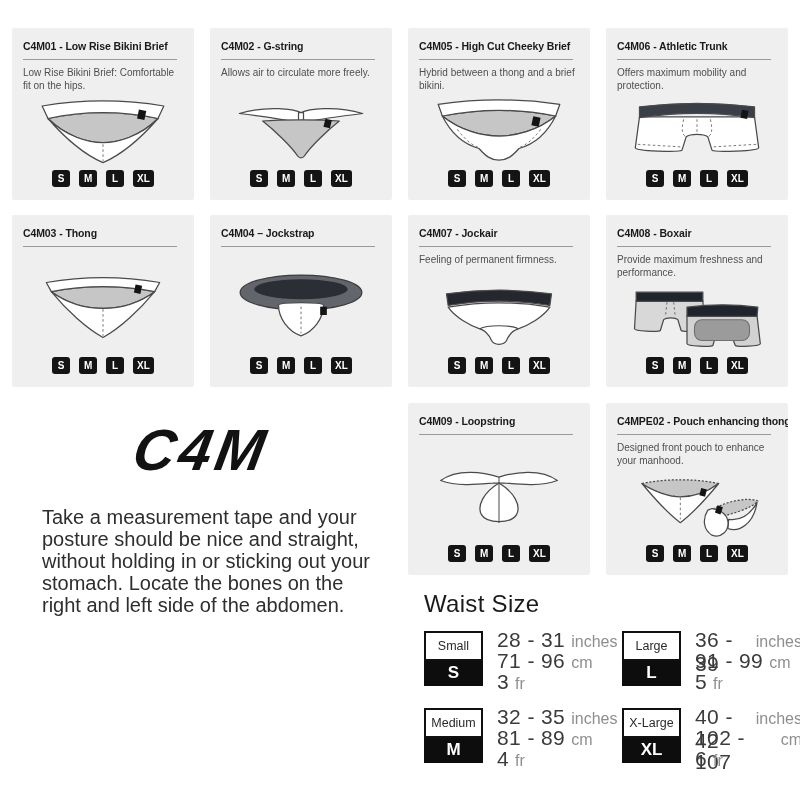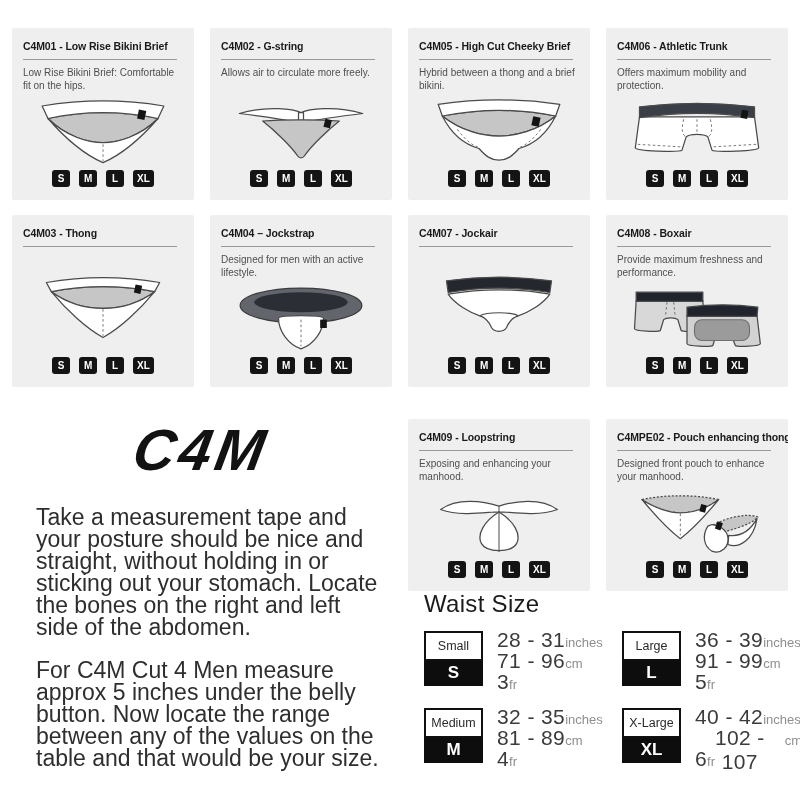--- a/index.html
+++ b/index.html
@@ -3,54 +3,54 @@
 <meta charset="utf-8">
 <style>
   * { margin:0; padding:0; box-sizing:border-box; }
   html,body { width:800px; height:800px; }
   body { font-family:"Liberation Sans", sans-serif; background:#ffffff; color:#1a1a1a; }
   .page { position:relative; width:800px; height:800px; overflow:hidden; background:#fff; }
 
   
   .cards-grid { position:absolute; left:12px; top:28px; display:grid;
     grid-template-columns:repeat(4,182px); grid-auto-rows:172px; column-gap:16px; row-gap:15px; }
-  .cards-grid-bottom { left:408px; top:419px; grid-template-columns:repeat(2,182px); }
+  .cards-grid-bottom { left:408px; top:403px; grid-template-columns:repeat(2,182px); }
   .card { background:#efefef; border-radius:2px; padding:12px 11px 10px; display:flex; flex-direction:column; overflow:hidden; }
   .card-title { font-size:10.5px; font-weight:bold; color:#1a1a1a; white-space:nowrap; letter-spacing:-0.1px; }
   .card-rule { height:1px; background:#9a9a9a; margin:7px 0 6px; width:96%; }
   .card-desc { font-size:10px; color:#4f4f4f; line-height:1.3; min-height:26px; }
   .card-art { flex:1; display:flex; align-items:center; justify-content:center; }
   .card-art svg { width:148px; height:70px; }
   .card-sizes { display:flex; justify-content:center; gap:9px; padding-bottom:3px; }
   .badge { min-width:18px; height:17px; padding:0 4px; background:#141414; color:#fff; font-size:10px;
     font-weight:bold; display:flex; align-items:center; justify-content:center; border-radius:3px; }
 
   
   .info-left { position:absolute; left:12px; top:399px; width:378px; }
   .logo { text-align:center; margin-top:26px; }
   .logo-mark { display:inline-block; font-size:58px; font-weight:bold; font-style:italic; letter-spacing:4px;
     transform:skewX(-10deg); line-height:0.85; color:#121212; }
   .logo-sub { font-size:13px; letter-spacing:2.5px; color:#2e2e2e; margin-top:3px; }
-  .instructions { margin:32px 6px 0 24px; font-size:23px; line-height:22px; color:#2e2e2e; }
+  .instructions { margin:32px 6px 0 30px; font-size:20px; line-height:22px; color:#2e2e2e; }
   .instructions p + p { margin-top:21px; }
 
   
   .waist { position:absolute; left:424px; top:590px; width:380px; }
   .waist-title { font-size:24px; font-weight:normal; color:#1b1b1b; letter-spacing:0.3px; }
   .waist-grid { margin-top:13px; display:grid; grid-template-columns:198px 180px; row-gap:17px; }
   .size-entry { display:flex; gap:14px; }
   .size-box { width:59px; height:55px; display:flex; flex-direction:column; flex:0 0 auto; }
   .size-box-label { flex:1; border:2px solid #101010; background:#fff; display:flex; align-items:center;
     justify-content:center; font-size:12.5px; color:#2a2a2a; }
   .size-box-abbr { flex:1; background:#0d0d0d; color:#fff; display:flex; align-items:center;
     justify-content:center; font-size:17px; font-weight:bold; }
   .size-vals { display:flex; flex-direction:column; margin-top:-3px; }
-  .size-line { display:flex; align-items:baseline; height:21px;text-align:center; }
+  .size-line { display:flex; align-items:baseline; gap:6px; height:21px; }
   .size-num { font-size:21px; color:#3b3b3b; letter-spacing:0.4px; }
-  .size-unit { font-size:13px; color:#8e8e8e; }
+  .size-unit { font-size:16px; color:#8e8e8e; }
 
   
   .art-stroke { stroke:#4a4a4a; stroke-width:1.5; stroke-linejoin:round; }
   .art-dash { stroke:#5a5a5a; stroke-width:1; stroke-dasharray:3,3; fill:none; }
 </style>
 </head>
 <body>
 
 <div class="page">
   <section id="cards-top" class="cards-grid">
@@ -152,40 +152,40 @@
     <div class="card-sizes">
           <span class="badge">S</span>
           <span class="badge">M</span>
           <span class="badge">L</span>
           <span class="badge">XL</span>
         </div>
   </article>
       <article class="card">
     <h3 class="card-title">C4M04 – Jockstrap</h3>
     <div class="card-rule"></div>
-    <p class="card-desc">Designed for men with an active lifestyle.</p>
     <div class="card-art">
   <svg viewBox="0 0 160 84">
     <ellipse cx="80" cy="27" rx="73" ry="21" fill="#62666c" stroke="#3c3c3c" stroke-width="1.5"></ellipse>
     <ellipse cx="80" cy="23" rx="56" ry="12" fill="#2b2f35"></ellipse>
     <path class="art-stroke" d="M53,42 C53,38 107,38 107,42 C107,58 95,74 80,79 C65,74 53,58 53,42 Z" fill="#fff"></path>
     <line class="art-dash" x1="80" y1="44" x2="80" y2="76"></line>
     <rect x="103" y="44" width="8" height="10" fill="#141414"></rect>
   </svg>
 </div>
     <div class="card-sizes">
           <span class="badge">S</span>
           <span class="badge">M</span>
           <span class="badge">L</span>
           <span class="badge">XL</span>
         </div>
   </article>
       <article class="card">
     <h3 class="card-title">C4M07 - Jockair</h3>
     <div class="card-rule"></div>
+    <p class="card-desc">Feeling of permanent firmness.</p>
     <div class="card-art">
   <svg viewBox="0 0 160 84">
     <path class="art-stroke" d="M19,29 C60,22 100,22 141,29 C133,41 115,51 103,55 C96,57 92,62 89,69 C86,75 74,75 71,69 C68,62 64,57 57,55 C45,51 27,41 19,29 Z" fill="#fff"></path>
     <path class="art-stroke" d="M17,13 C60,7 100,7 143,13 L141,27 C100,20 60,20 19,27 Z" fill="#24282e" stroke="#1c1f24"></path>
     <path d="M57,55 C65,50 95,50 103,55" fill="none" stroke="#4a4a4a" stroke-width="1.3"></path>
   </svg>
 </div>
     <div class="card-sizes">
           <span class="badge">S</span>
           <span class="badge">M</span>
@@ -216,29 +216,27 @@
         </div>
   </article>
     </section>
 
   <aside class="info-left">
     <div class="logo">
       <div class="logo-mark">C4M</div>
     </div>
     <div class="instructions">
       <p>Take a measurement tape and your posture should be nice and straight, without holding in or sticking out your stomach. Locate the bones on the right and left side of the abdomen.</p>
-      <p>For C4M Cut 4 Men measure approx 5 inches under the belly button. Now locate the range between any of the values on the table and that would be your size.</p>
     </div>
   </aside>
 
   <section id="cards-bottom" class="cards-grid cards-grid-bottom">
       <article class="card">
     <h3 class="card-title">C4M09 - Loopstring</h3>
     <div class="card-rule"></div>
-    <p class="card-desc">Exposing and enhancing your manhood.</p>
     <div class="card-art">
   <svg viewBox="0 0 160 84">
     <path class="art-stroke" d="M10,27 C30,12 62,17 80,23 C98,17 130,12 150,27 C128,35 100,31 86,30 L74,30 C60,31 32,35 10,27 Z" fill="#fff" stroke-width="1.2"></path>
     <path class="art-stroke" d="M80,30 C62,41 53,57 59,68 C65,79 95,79 101,68 C107,57 98,41 80,30 Z" fill="#fff" stroke-width="1.2"></path>
     <line x1="80" y1="23" x2="80" y2="78" stroke="#4a4a4a" stroke-width="1.2"></line>
   </svg>
 </div>
     <div class="card-sizes">
           <span class="badge">S</span>
           <span class="badge">M</span>

